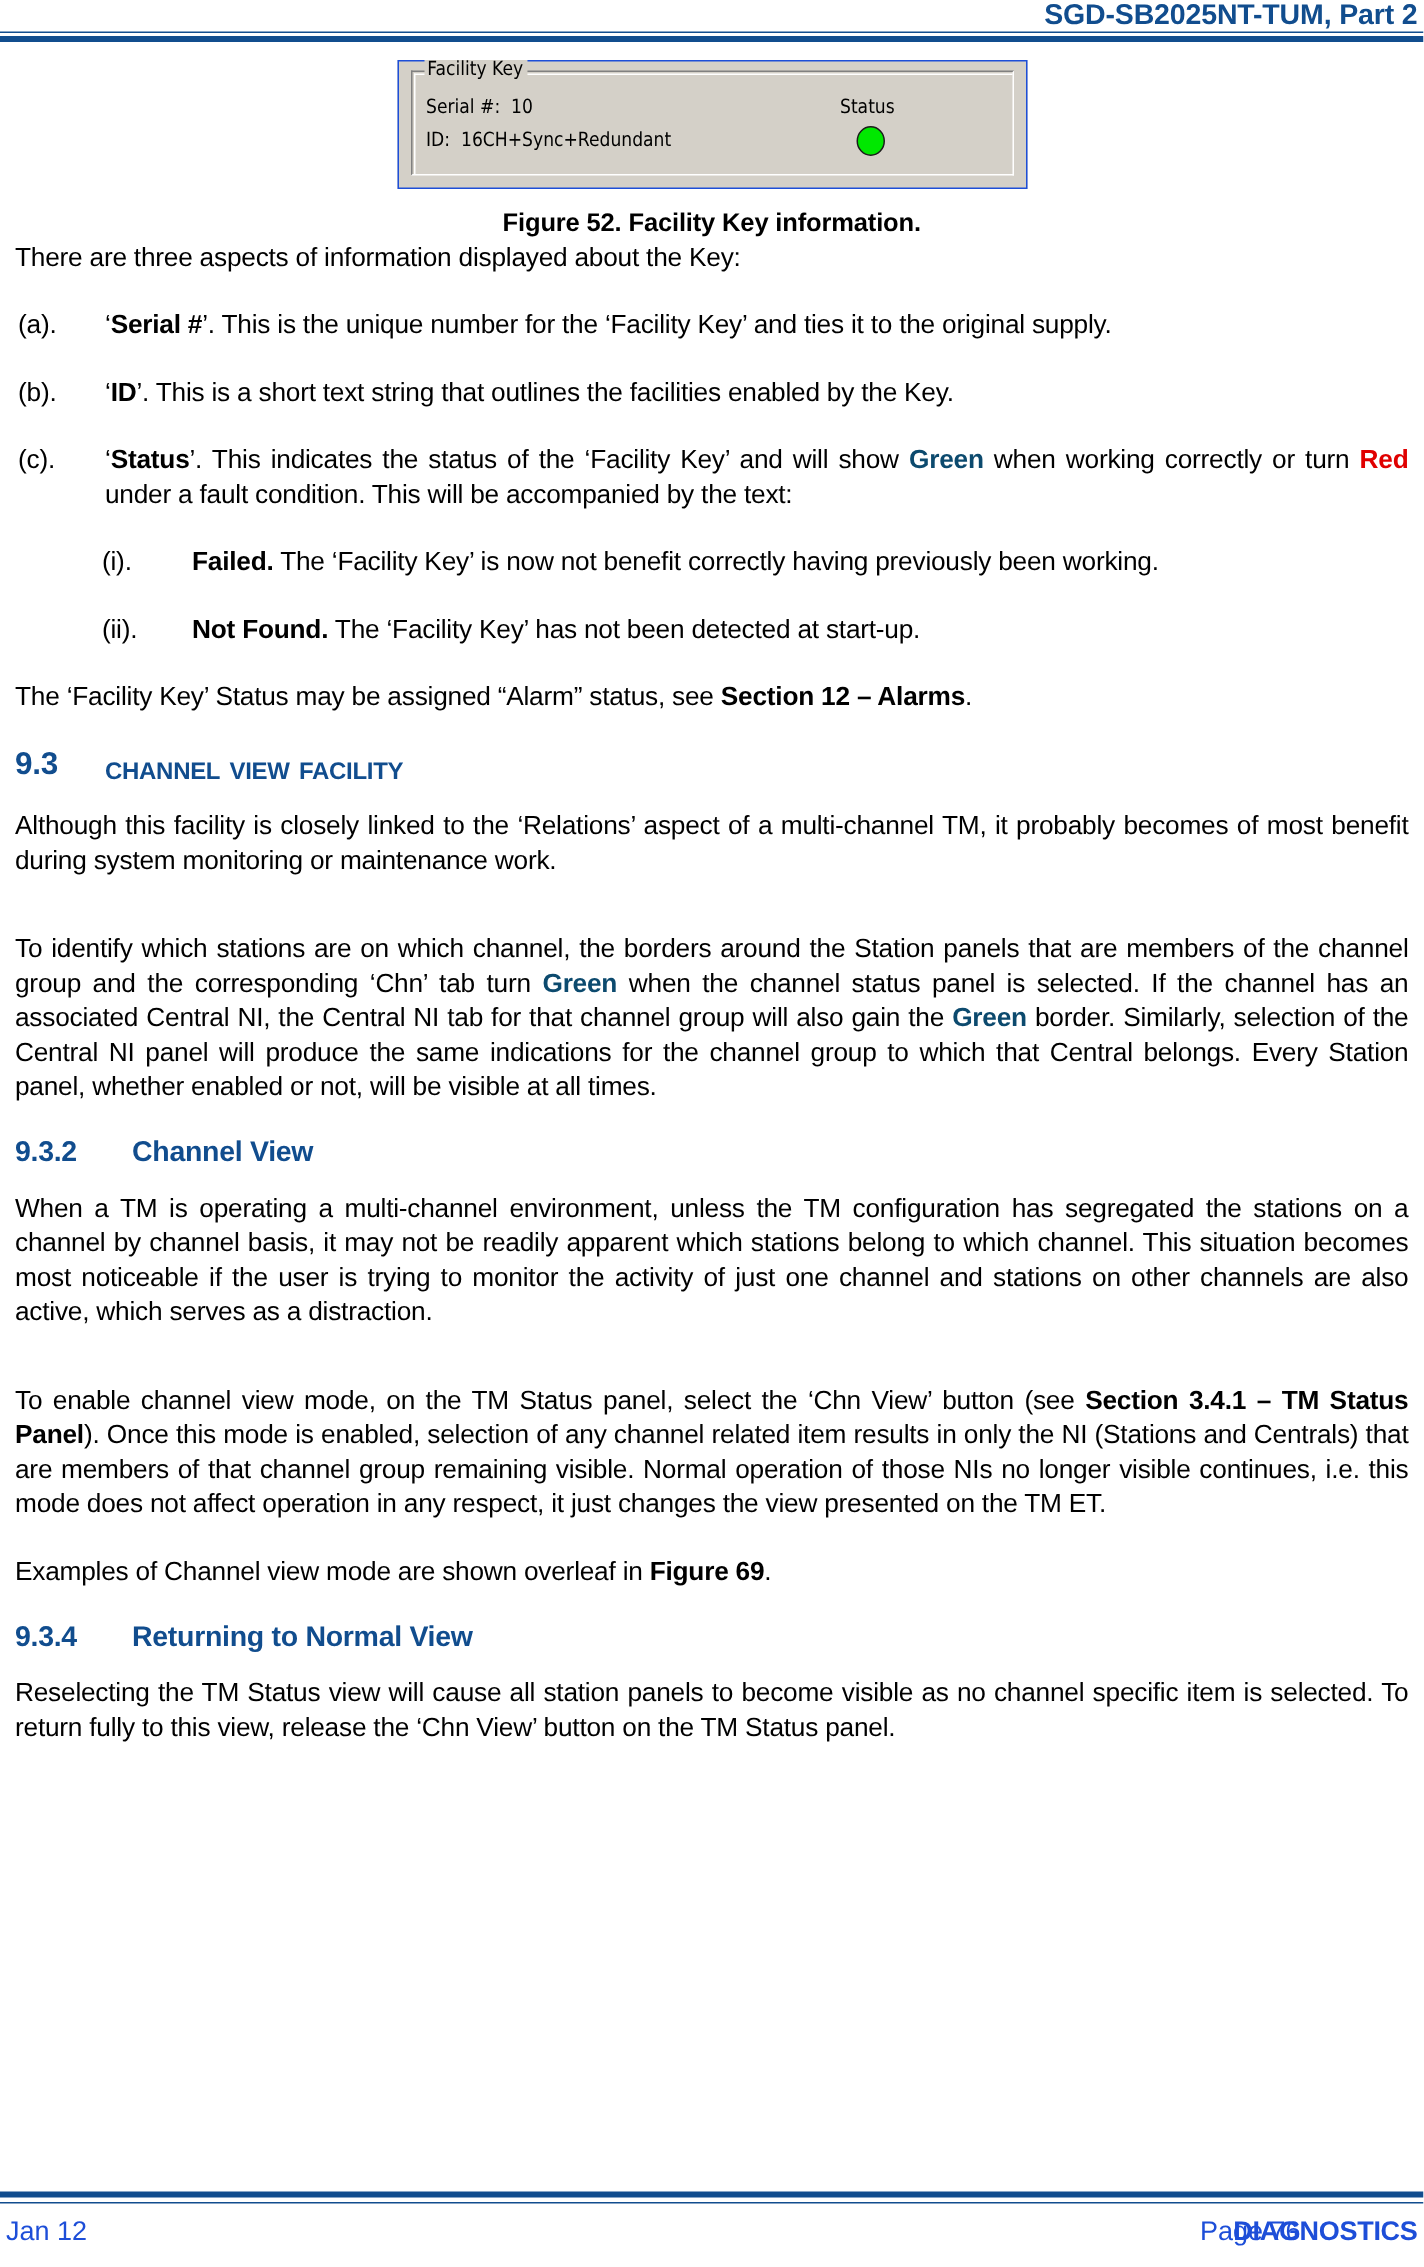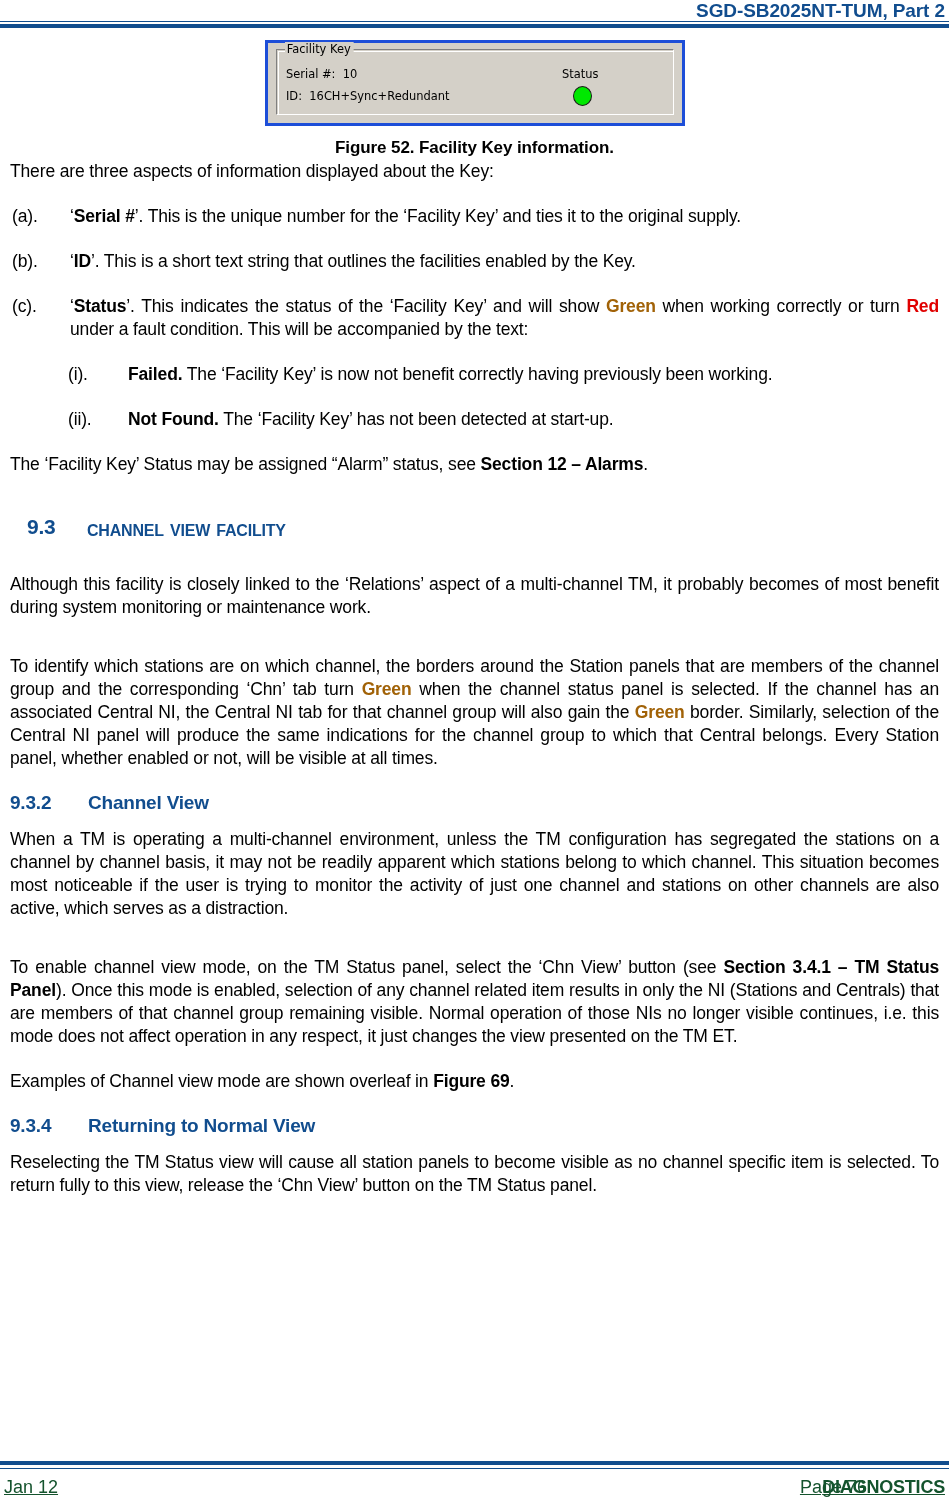--- a/index.html
+++ b/index.html
@@ -65,21 +65,21 @@
     left: 0;
     width: 949px;
     text-align: center;
   }
   .figure-shot {
     display: inline-block;
     position: relative;
     width: 420px;
     height: 86px;
     background: #d4d0c8;
-    border: 3px solid #1d4ed8;
+    border: 1px solid #1d4ed8;
     box-sizing: border-box;
     text-align: center;
   }
   .groupbox {
     position: absolute;
     left: 8px;
     top: 6px;
     right: 8px;
     bottom: 8px;
     border: 1px solid #808080;
@@ -188,26 +188,26 @@
   }
   .li2 .marker {
     position: absolute;
     left: 58px;
     top: 0;
     width: 56px;
     text-align: left;
   }
 
   b, .b { font-weight: bold; }
-  .green { color: #a16207; font-weight: bold; }
+  .green { color: #0c4a6e; font-weight: bold; }
   .red   { color: #e00000; font-weight: bold; }
 
   
   h2.h2 {
-    margin: 17px;
+    margin: 0;
     font-size: 21px;
     font-weight: bold;
     color: #114d8e;
     letter-spacing: -0.2px;
     position: relative;
     padding-left: 60px;
   }
   h2.h2 .num {
     position: absolute;
     left: 0;
@@ -256,23 +256,22 @@
     left: 0;
     top: 7px;
     width: 949px;
     height: 1px;
     background: #114d8e;
   }
   .footer-left, .footer-center, .footer-right {
     position: absolute;
     top: 16px;
     font-size: 18px;
-    color: #14532d;
+    color: #1d4ed8;
     white-space: nowrap;
-    text-decoration: underline;
   }
   .footer-left { left: 4px; }
   .footer-center { left: 0; width: 867px; text-align: right; }
   .footer-right { right: 4px; font-weight: bold; letter-spacing: -0.2px; }
 </style>
 </head>
 <body>
 
 <div class="page">
 

